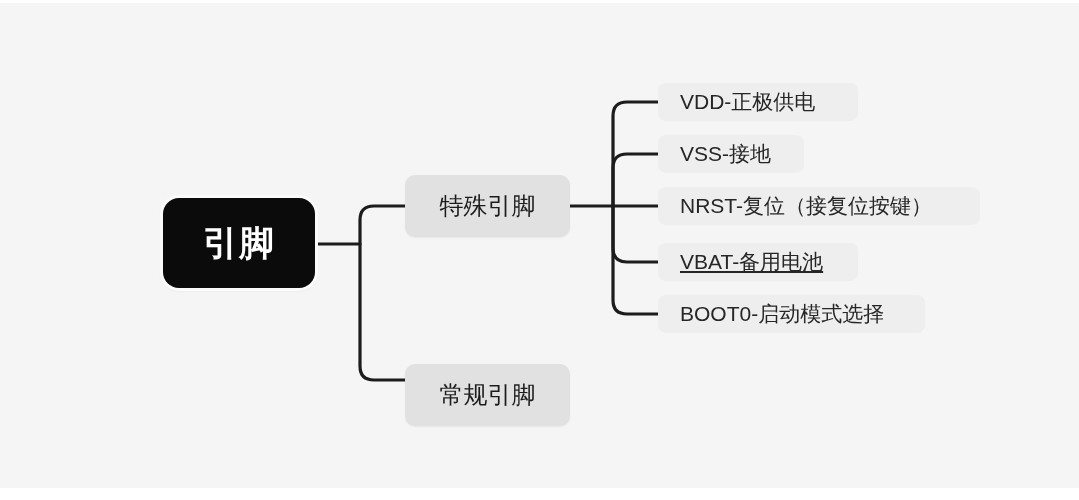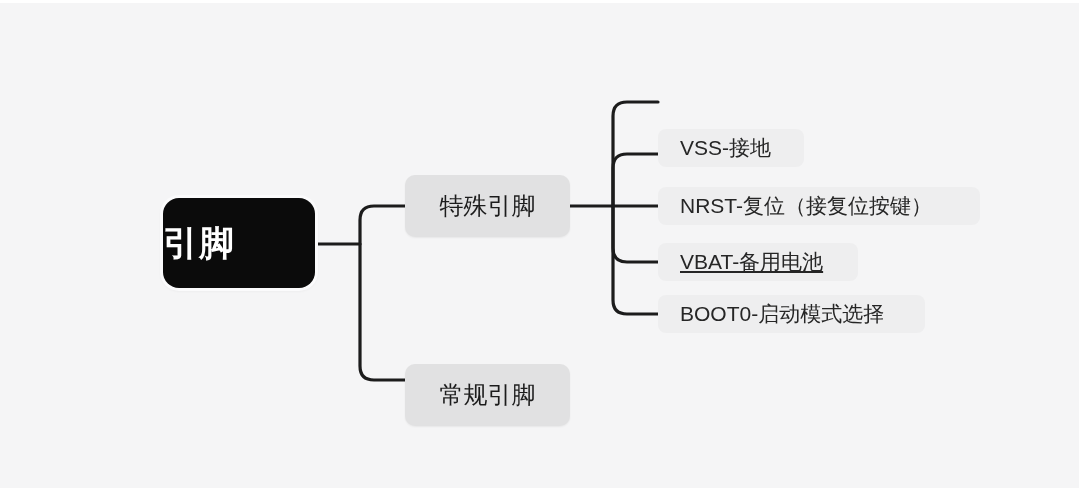--- a/index.html
+++ b/index.html
@@ -41,20 +41,21 @@
   }
   .node-root {
     left: 163px;
     top: 198px;
     width: 152px;
     height: 90px;
     background: #0b0b0b;
     color: #ffffff;
     border-radius: 16px;
     box-shadow: 0 0 0 3px #fbfbfc, 0 1px 4px rgba(0,0,0,0.18);
+    justify-content: center;
     font-size: 35px;
     font-weight: 700;
     letter-spacing: 1px;
   }
   .node-branch {
     left: 405px;
     width: 165px;
     height: 62px;
     background: #e1e1e2;
     color: #1c1c1c;
@@ -71,21 +72,21 @@
     height: 38px;
     background: #eeeeef;
     color: #262626;
     border-radius: 8px;
     font-size: 21px;
     font-weight: 400;
     padding: 0 22px;
     justify-content: flex-start;
   }
   .leaf-0 { top: 83px;  min-width: 200px; }
-  .leaf-1 { top: 129px; min-width: 146px; }
+  .leaf-1 { top: 135px; min-width: 146px; }
   .leaf-2 { top: 187px; min-width: 322px; }
   .leaf-3 { top: 243px; min-width: 200px; text-decoration: underline; }
   .leaf-4 { top: 295px; min-width: 267px; }
   .node-leaf, .node-branch, .node-root { box-sizing: border-box; }
 </style>
 </head>
 <body>
 
 <div class="stage">
   <div class="canvas"></div>
@@ -105,20 +106,23 @@
   </div>
 
   <div class="node node-branch node-branch-special">
     <span>特殊引脚</span>
   </div>
 
   <div class="node node-branch node-branch-regular">
     <span>常规引脚</span>
   </div>
 
+  <div class="node node-leaf leaf-0">
+    <span>VDD-正极供电</span>
+  </div>
 
   <div class="node node-leaf leaf-1">
     <span>VSS-接地</span>
   </div>
 
   <div class="node node-leaf leaf-2">
     <span>NRST-复位（接复位按键）</span>
   </div>
 
   <div class="node node-leaf leaf-3">

